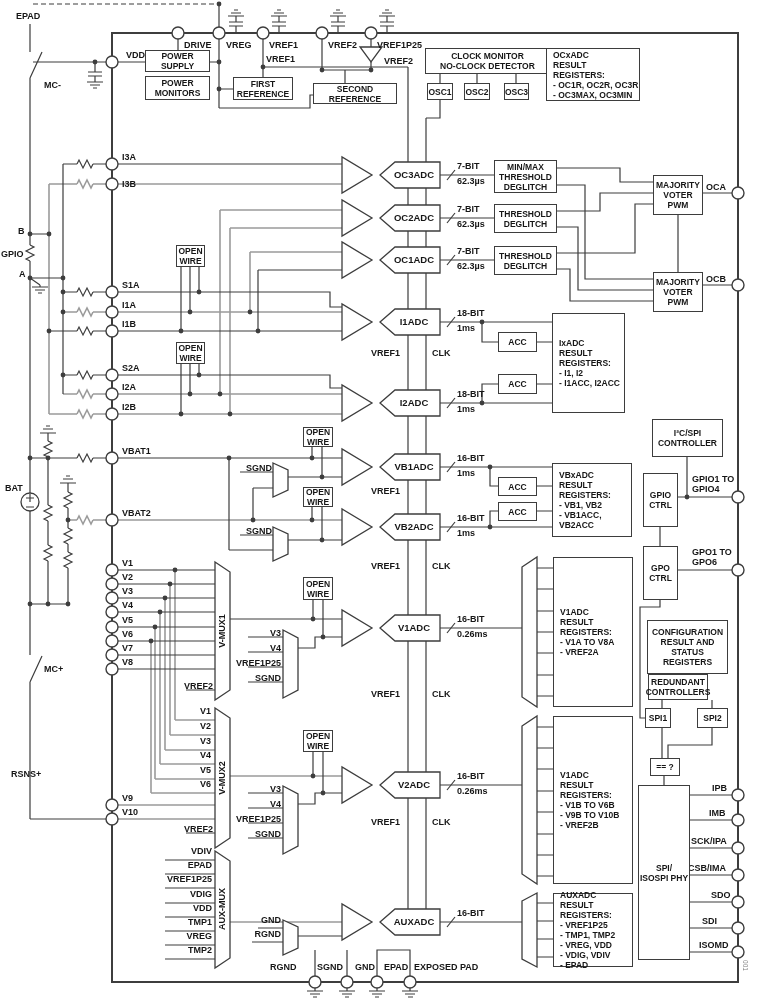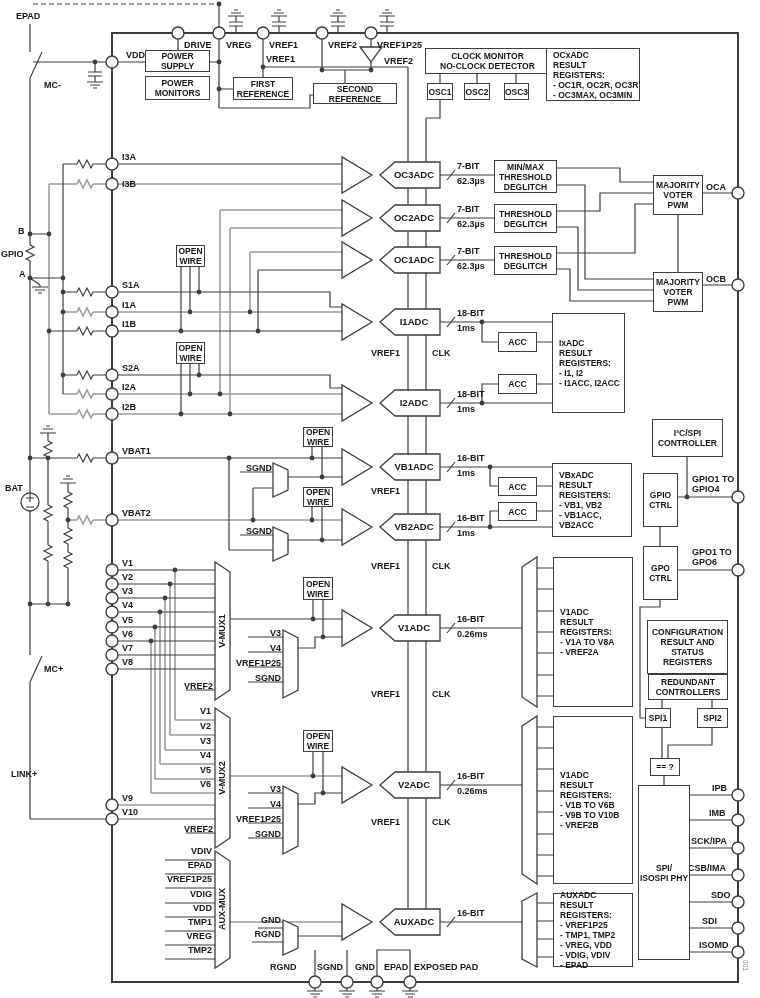--- a/index.html
+++ b/index.html
@@ -277,21 +277,21 @@
   </g>
 </svg>
 
 <div class="lbl" style="left:16px;top:11px">EPAD</div>
 <div class="lbl" style="left:44px;top:80px">MC-</div>
 <div class="lbl" style="left:18px;top:226px">B</div>
 <div class="lbl" style="left:1px;top:249px">GPIO</div>
 <div class="lbl" style="left:19px;top:269px">A</div>
 <div class="lbl" style="left:5px;top:483px">BAT</div>
 <div class="lbl" style="left:44px;top:664px">MC+</div>
-<div class="lbl" style="left:11px;top:769px">LINK+</div>
+<div class="lbl" style="left:11px;top:769px">RSNS+</div>
 
 <div class="lbl" style="left:184px;top:40px">DRIVE</div>
 <div class="lbl" style="left:226px;top:40px">VREG</div>
 <div class="lbl" style="left:269px;top:40px">VREF1</div>
 <div class="lbl" style="left:328px;top:40px">VREF2</div>
 <div class="lbl" style="left:377px;top:40px">VREF1P25</div>
 <div class="lbl" style="left:266px;top:54px">VREF1</div>
 <div class="lbl" style="left:384px;top:56px">VREF2</div>
 
 <div class="lbl" style="left:126px;top:50px">VDD</div>
@@ -495,21 +495,21 @@
 <div class="box" style="left:652px;top:419px;width:71px;height:38px">I²C/SPI
 CONTROLLER</div>
 <div class="box" style="left:643px;top:473px;width:35px;height:54px">GPIO
 CTRL</div>
 <div class="box" style="left:643px;top:546px;width:35px;height:54px">GPO
 CTRL</div>
 <div class="box" style="left:647px;top:620px;width:81px;height:54px">CONFIGURATION
 RESULT AND
 STATUS
 REGISTERS</div>
-<div class="box" style="left:648px;top:674px;width:80px;height:26px">REDUNDANT
+<div class="box" style="left:648px;top:674px;width:60px;height:26px">REDUNDANT
 CONTROLLERS</div>
 <div class="box" style="left:645px;top:708px;width:26px;height:20px">SPI1</div>
 <div class="box" style="left:697px;top:708px;width:31px;height:20px">SPI2</div>
 <div class="box" style="left:650px;top:758px;width:30px;height:18px">== ?</div>
 <div class="box" style="left:638px;top:785px;width:52px;height:175px">SPI/
 ISOSPI PHY</div>
 
 <div class="fig" style="left:740px;top:962px">001</div>
 
 </body></html>

